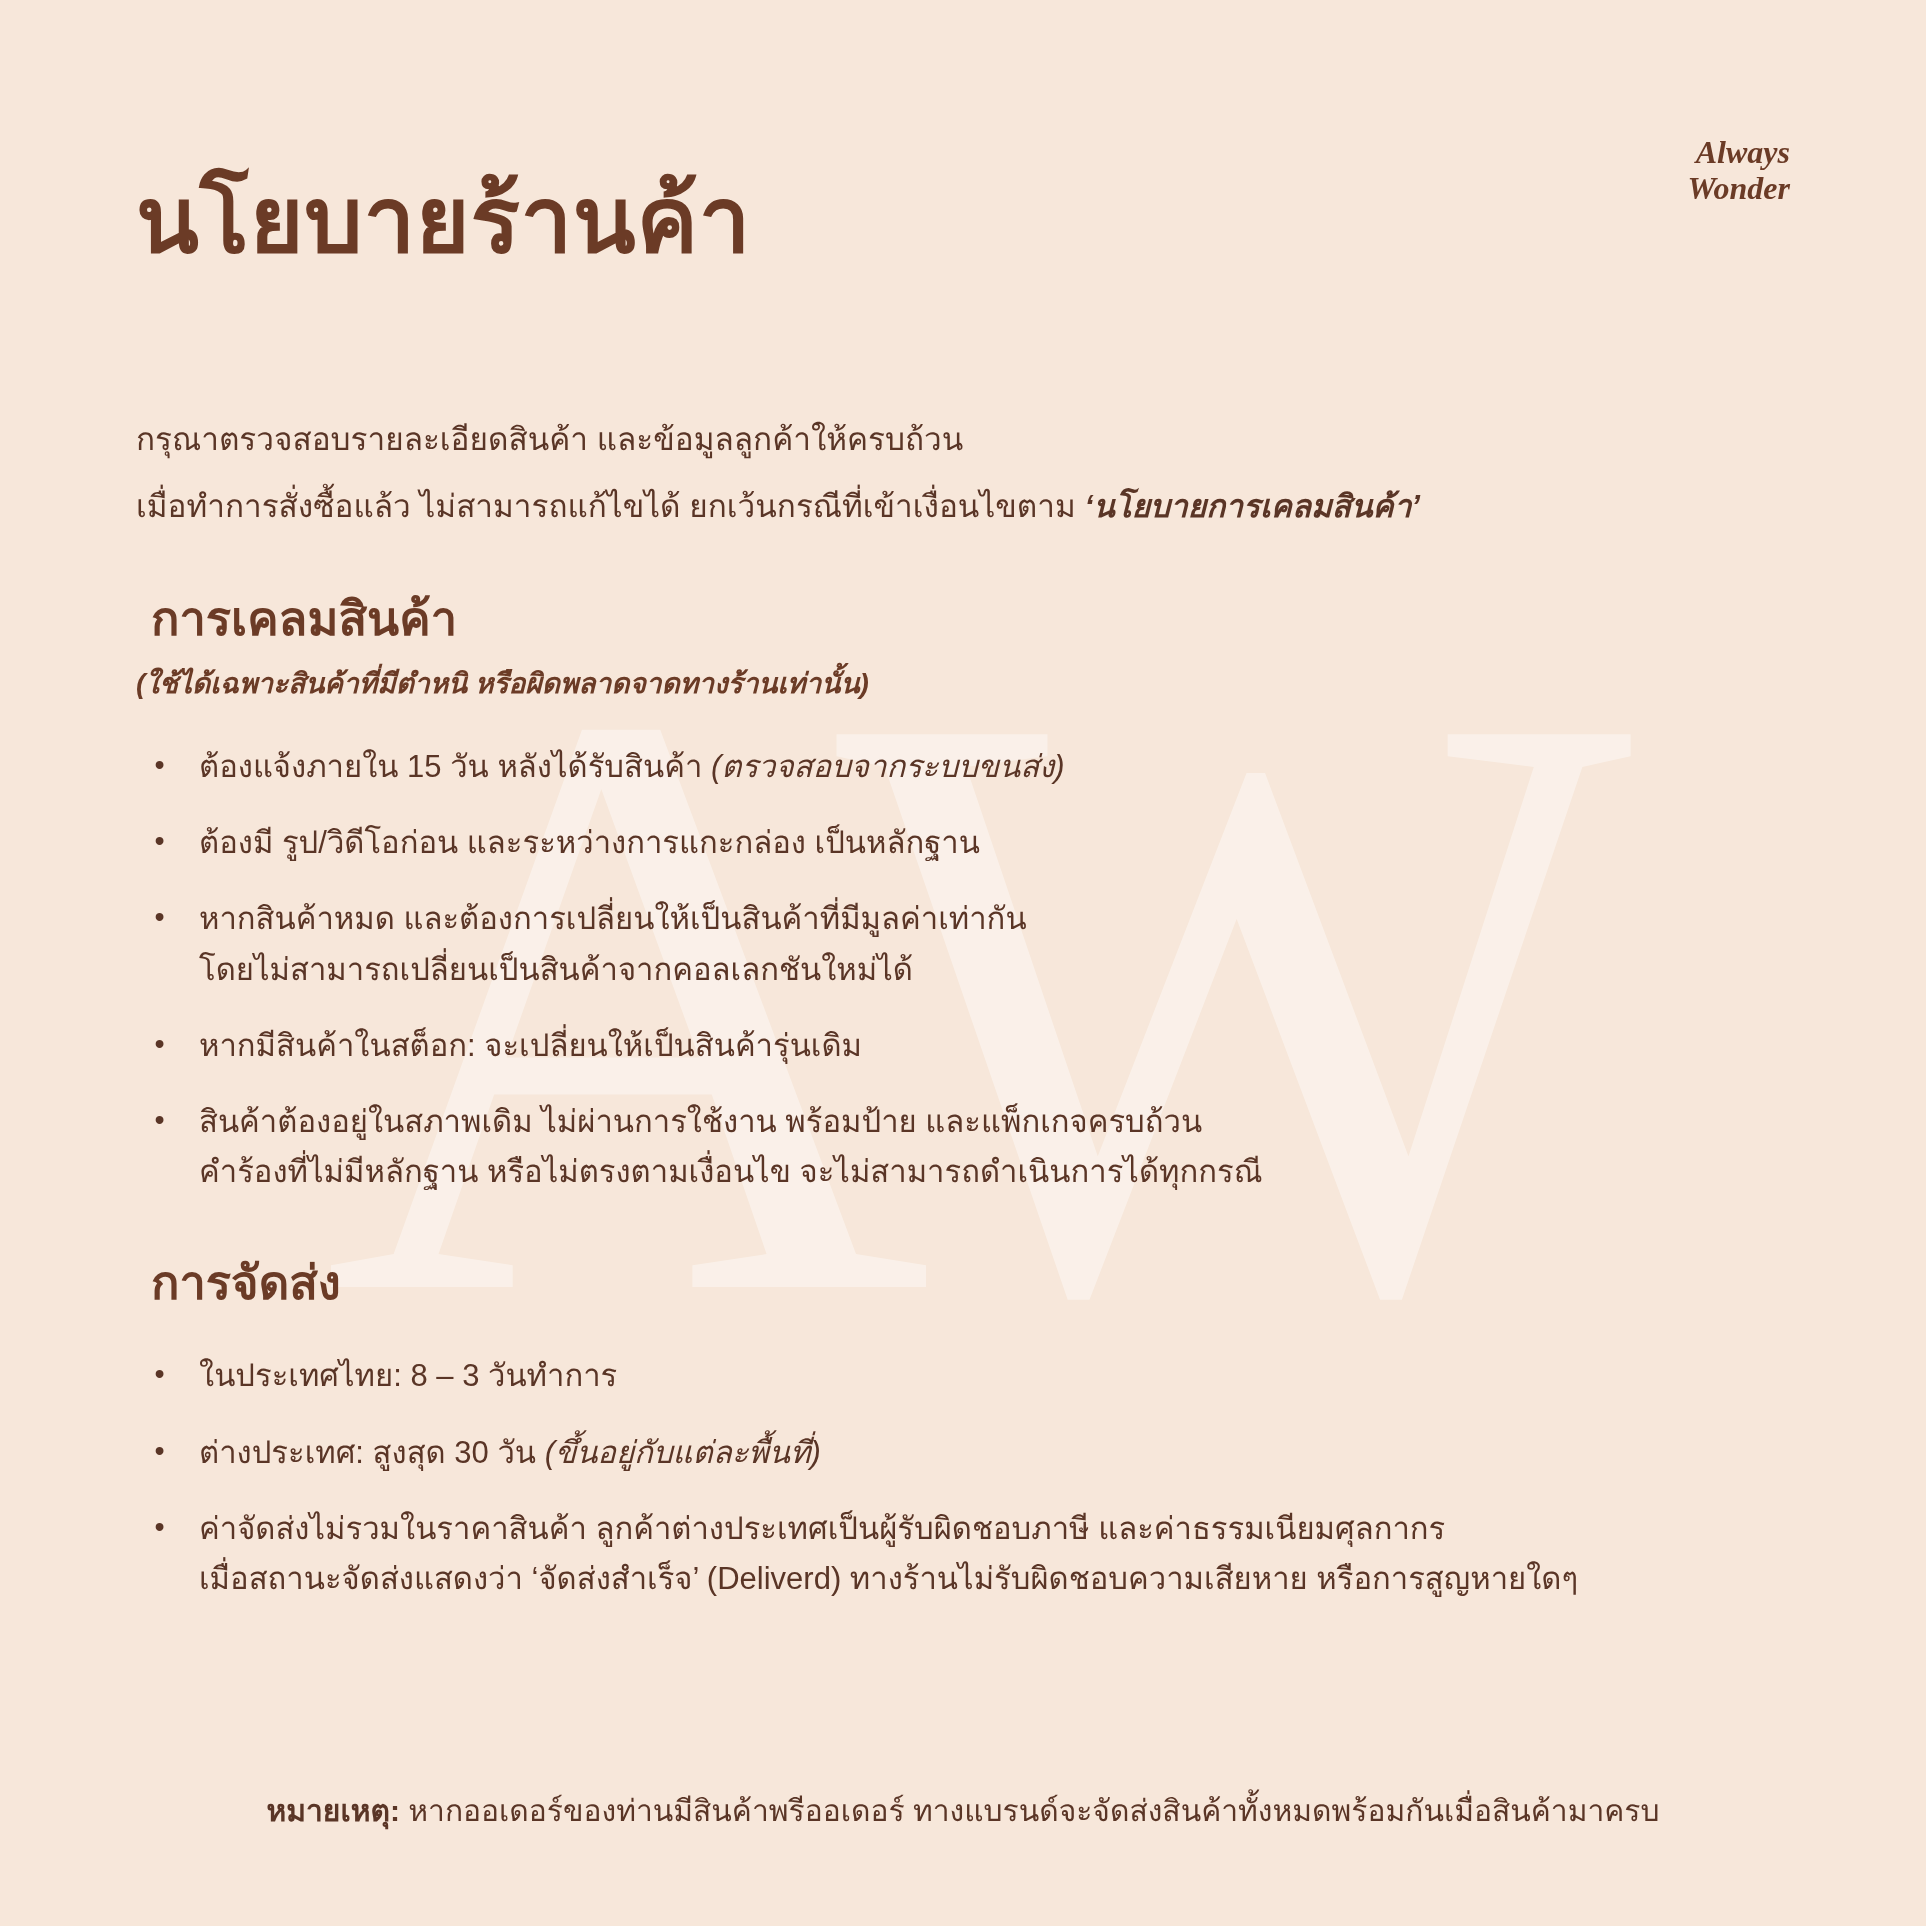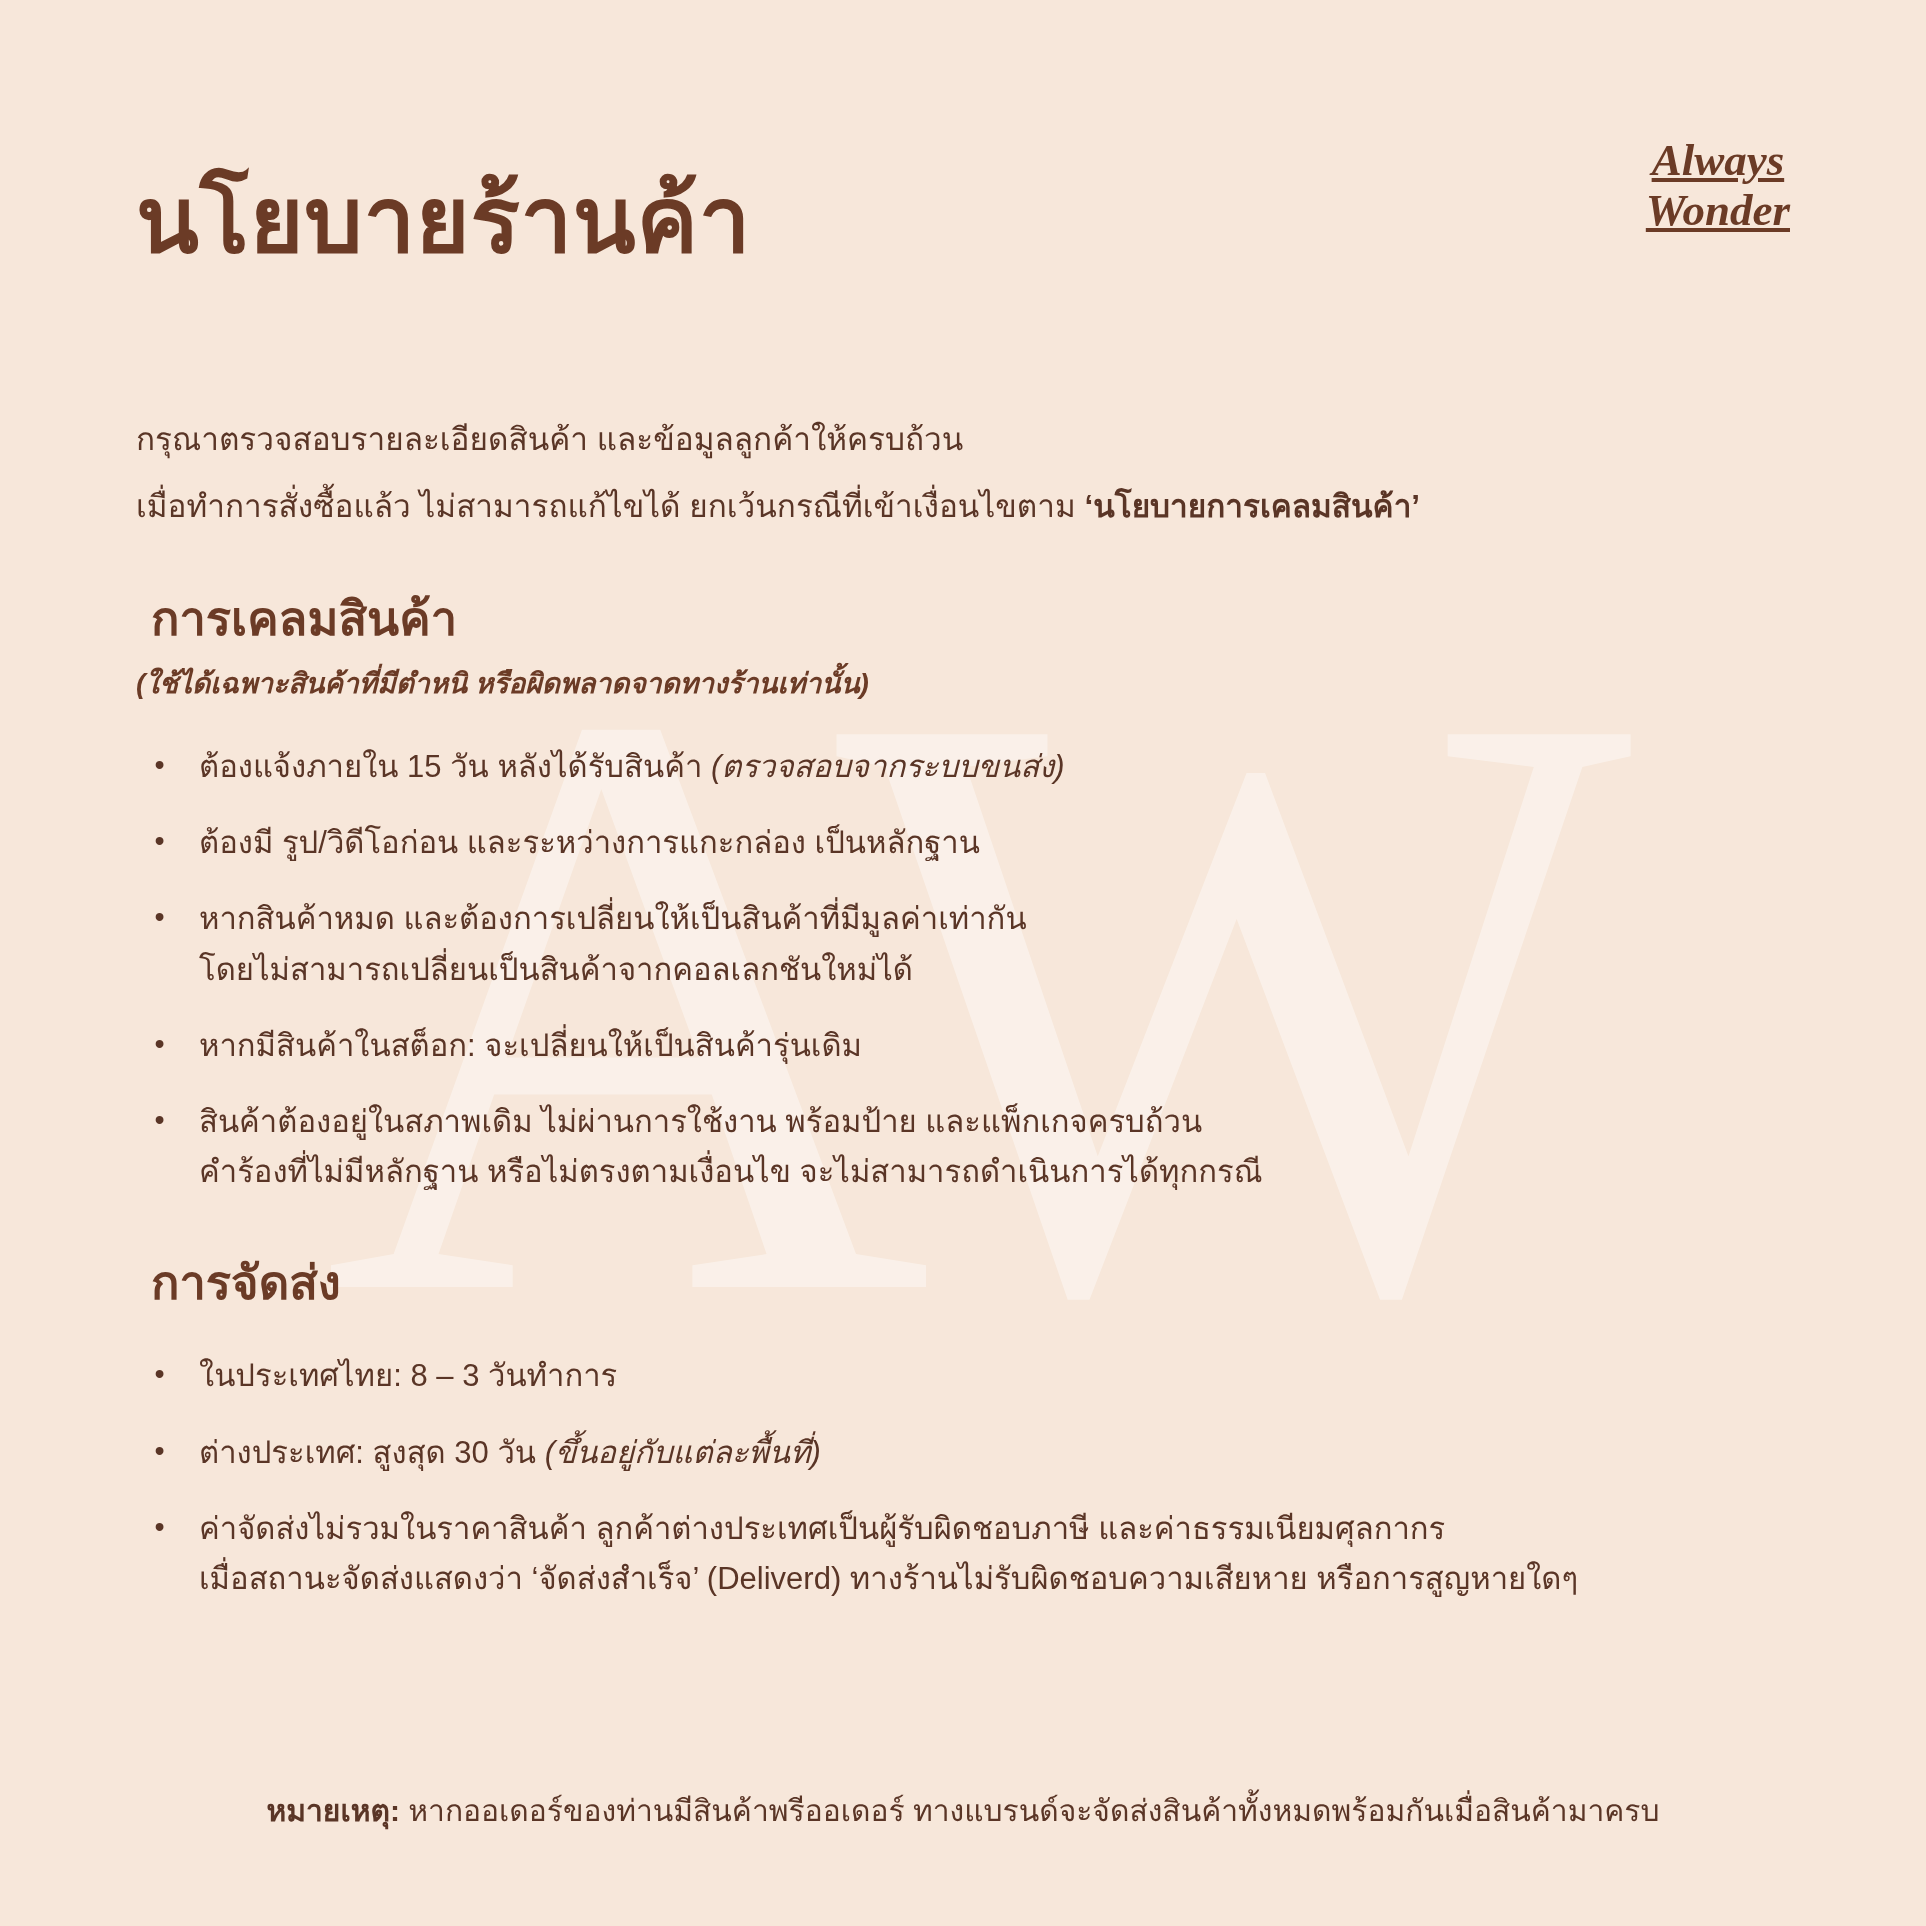--- a/index.html
+++ b/index.html
@@ -48,43 +48,43 @@
     padding-top: 108px;
   }
   .title {
     font-size: 92px;
     line-height: 1.1;
     font-weight: 700;
     color: #6b3b26;
     letter-spacing: 0.7px;
   }
   .brand {
-    text-align: center;
+    text-align: right;
     font-family: "Liberation Serif", serif;
     color: #6b3b26;
-    font-size: 45px;
+    font-size: 32px;
     line-height: 1.12;
     padding-top: 27px;
     font-style: italic;
     font-weight: 700;
-    text-decoration: underline;
   }
   .brand .b1 { display:block; }
   .brand .b2 { display:block; }
 
   
   .intro {
     margin-top: 80px;
     font-size: 31.5px;
     line-height: 1.75;
     color: #5a3526;
   }
   .intro p { margin: 0 0 11.4px 0; }
   .intro .em {
     font-weight: 700;
+    font-style: italic;
     color: #5a3526;
   }
 
   
   .section { margin-top: 56px; }
   .section-title {
     font-size: 47px;
     font-weight: 700;
     color: #6b3b26;
     line-height: 1.25;

